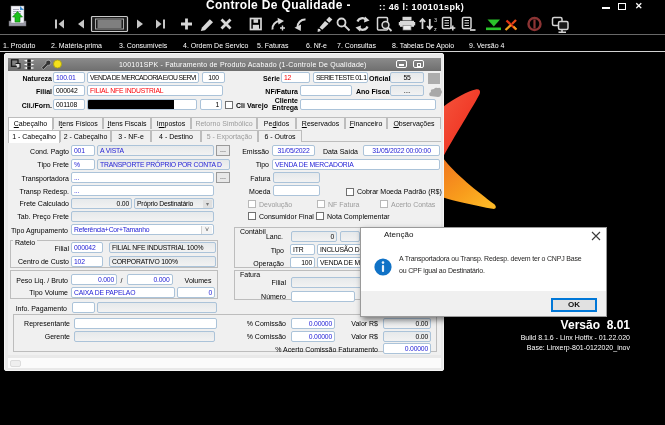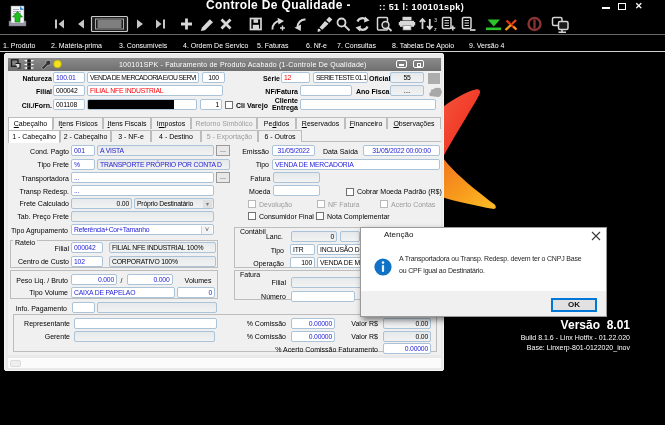--- a/index.html
+++ b/index.html
@@ -31,21 +31,21 @@
 <svg class="abs" style="left:8px;top:5px" width="20" height="22" viewBox="0 0 20 22">
   <rect x="1" y="16" width="17" height="5" fill="#9a9aa8" stroke="#666" stroke-width="0.5"></rect>
   <rect x="3" y="1" width="13" height="17" fill="#f4f4fb" stroke="#888" stroke-width="0.5"></rect>
   <path d="M12 1 L16 5 L12 5 Z" fill="#3f8fd2"></path>
   <rect x="5" y="4" width="6" height="1" fill="#aab"></rect>
     <rect x="5" y="6" width="8" height="1" fill="#aab"></rect>
     <rect x="5" y="8" width="8" height="1" fill="#aab"></rect>
   <path d="M9.5 6.5 L14.5 12 L12 12 L12 17 L7 17 L7 12 L4.5 12 Z" fill="#1cc01c" stroke="#0a7a0a" stroke-width="0.6"></path>
 </svg>
 <div class="lbl b" style="left:206px;top:1px;color:#fff;font-size:12px;letter-spacing:0.35px">Controle De Qualidade -</div>
-<div class="lbl b" style="left:379px;top:2.5px;color:#fff;font-size:9px;letter-spacing:0.4px">:: 51 l: 100101spk)</div>
+<div class="lbl b" style="left:379px;top:2.5px;color:#fff;font-size:9px;letter-spacing:0.4px">:: 46 l: 100101spk)</div>
 <div class="abs" style="left:602px;top:7px;width:8px;height:2px;background:#fff"></div>
 <div class="abs" style="left:618px;top:3px;width:8px;height:7px;border:1.5px solid #fff"></div>
 <div class="lbl" style="left:635px;top:2px;color:#fff;font-size:9px;font-weight:bold">✕</div>
 
 <svg class="abs" style="left:0;top:14px" width="665" height="22" viewBox="0 0 665 22">
   <g fill="#c6c6c6">
     <rect x="55" y="5.5" width="2" height="9"></rect>
       <path d="M64 5.5 L58.5 10 L64 14.5 Z"></path>
     <path d="M84 5.5 L78 10 L84 14.5 Z"></path>
     <path d="M137 5.5 L143 10 L137 14.5 Z"></path>

